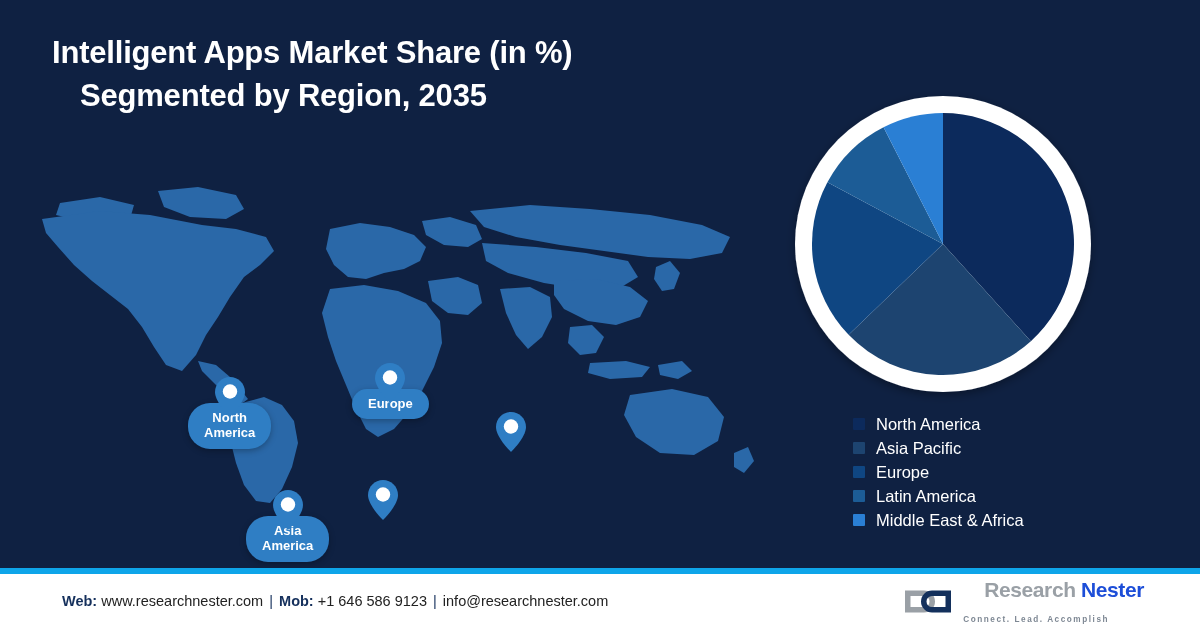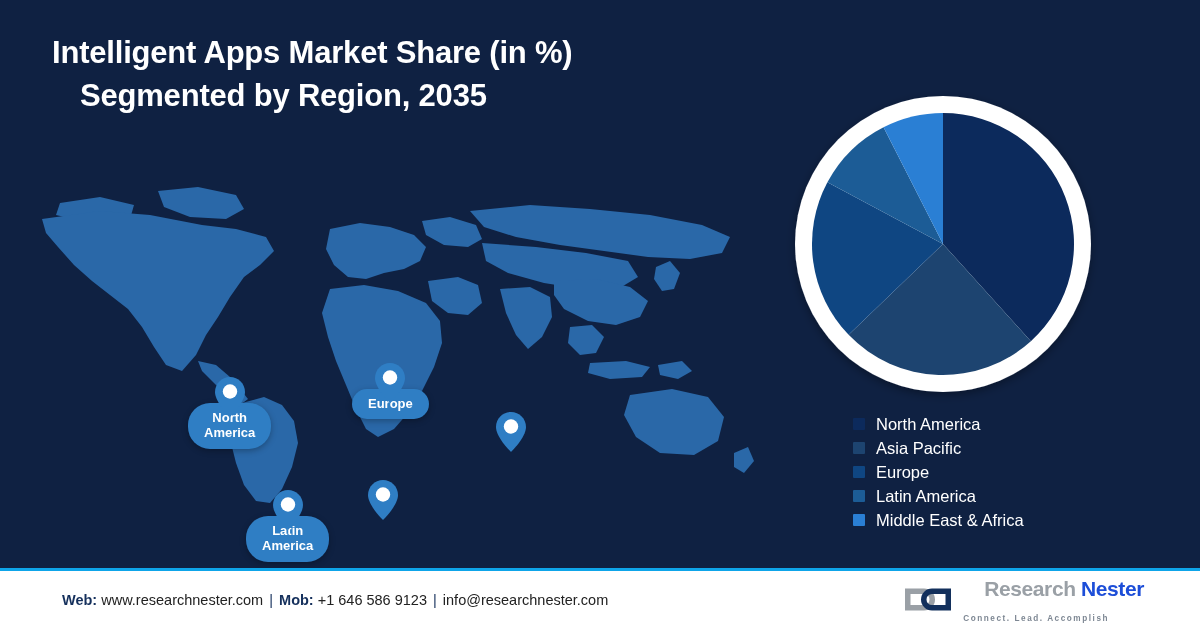--- a/index.html
+++ b/index.html
@@ -107,21 +107,21 @@
     line-height:1;
     white-space:nowrap;
   }
 
   
   #footer {
     position:absolute;
     left:0; top:568px;
     width:1200px; height:60px;
     background:#ffffff;
-    border-top:3px solid #0ea5e9;
+    border-top:6px solid #0ea5e9;
   }
   #footer-text {
     position:absolute;
     left:62px; top:50%;
     transform:translateY(-50%);
     font-size:14.5px;
     color:#222222;
     white-space:nowrap;
   }
   #footer-text b { color:#15305c; }
@@ -247,21 +247,21 @@
         </span>
       </div>
 
       <div class="marker" style="left:216px; top:305px;">
         <span class="pin">
           <svg viewBox="0 0 30 40">
               <path d="M15 0C6.7 0 0 6.7 0 15c0 10.5 15 25 15 25s15-14.5 15-25C30 6.7 23.3 0 15 0z" fill="#2f7ec4"></path>
               <circle cx="15" cy="14.5" r="7.2" fill="#ffffff"></circle>
             </svg>
         </span>
-        <span class="pill">Latin
+        <span class="pill">Asia
 America</span>
       </div>
 
       <div class="marker" style="left:338px; top:295px;">
         <span class="pin">
           <svg viewBox="0 0 30 40">
               <path d="M15 0C6.7 0 0 6.7 0 15c0 10.5 15 25 15 25s15-14.5 15-25C30 6.7 23.3 0 15 0z" fill="#2f7ec4"></path>
               <circle cx="15" cy="14.5" r="7.2" fill="#ffffff"></circle>
             </svg>
         </span>

